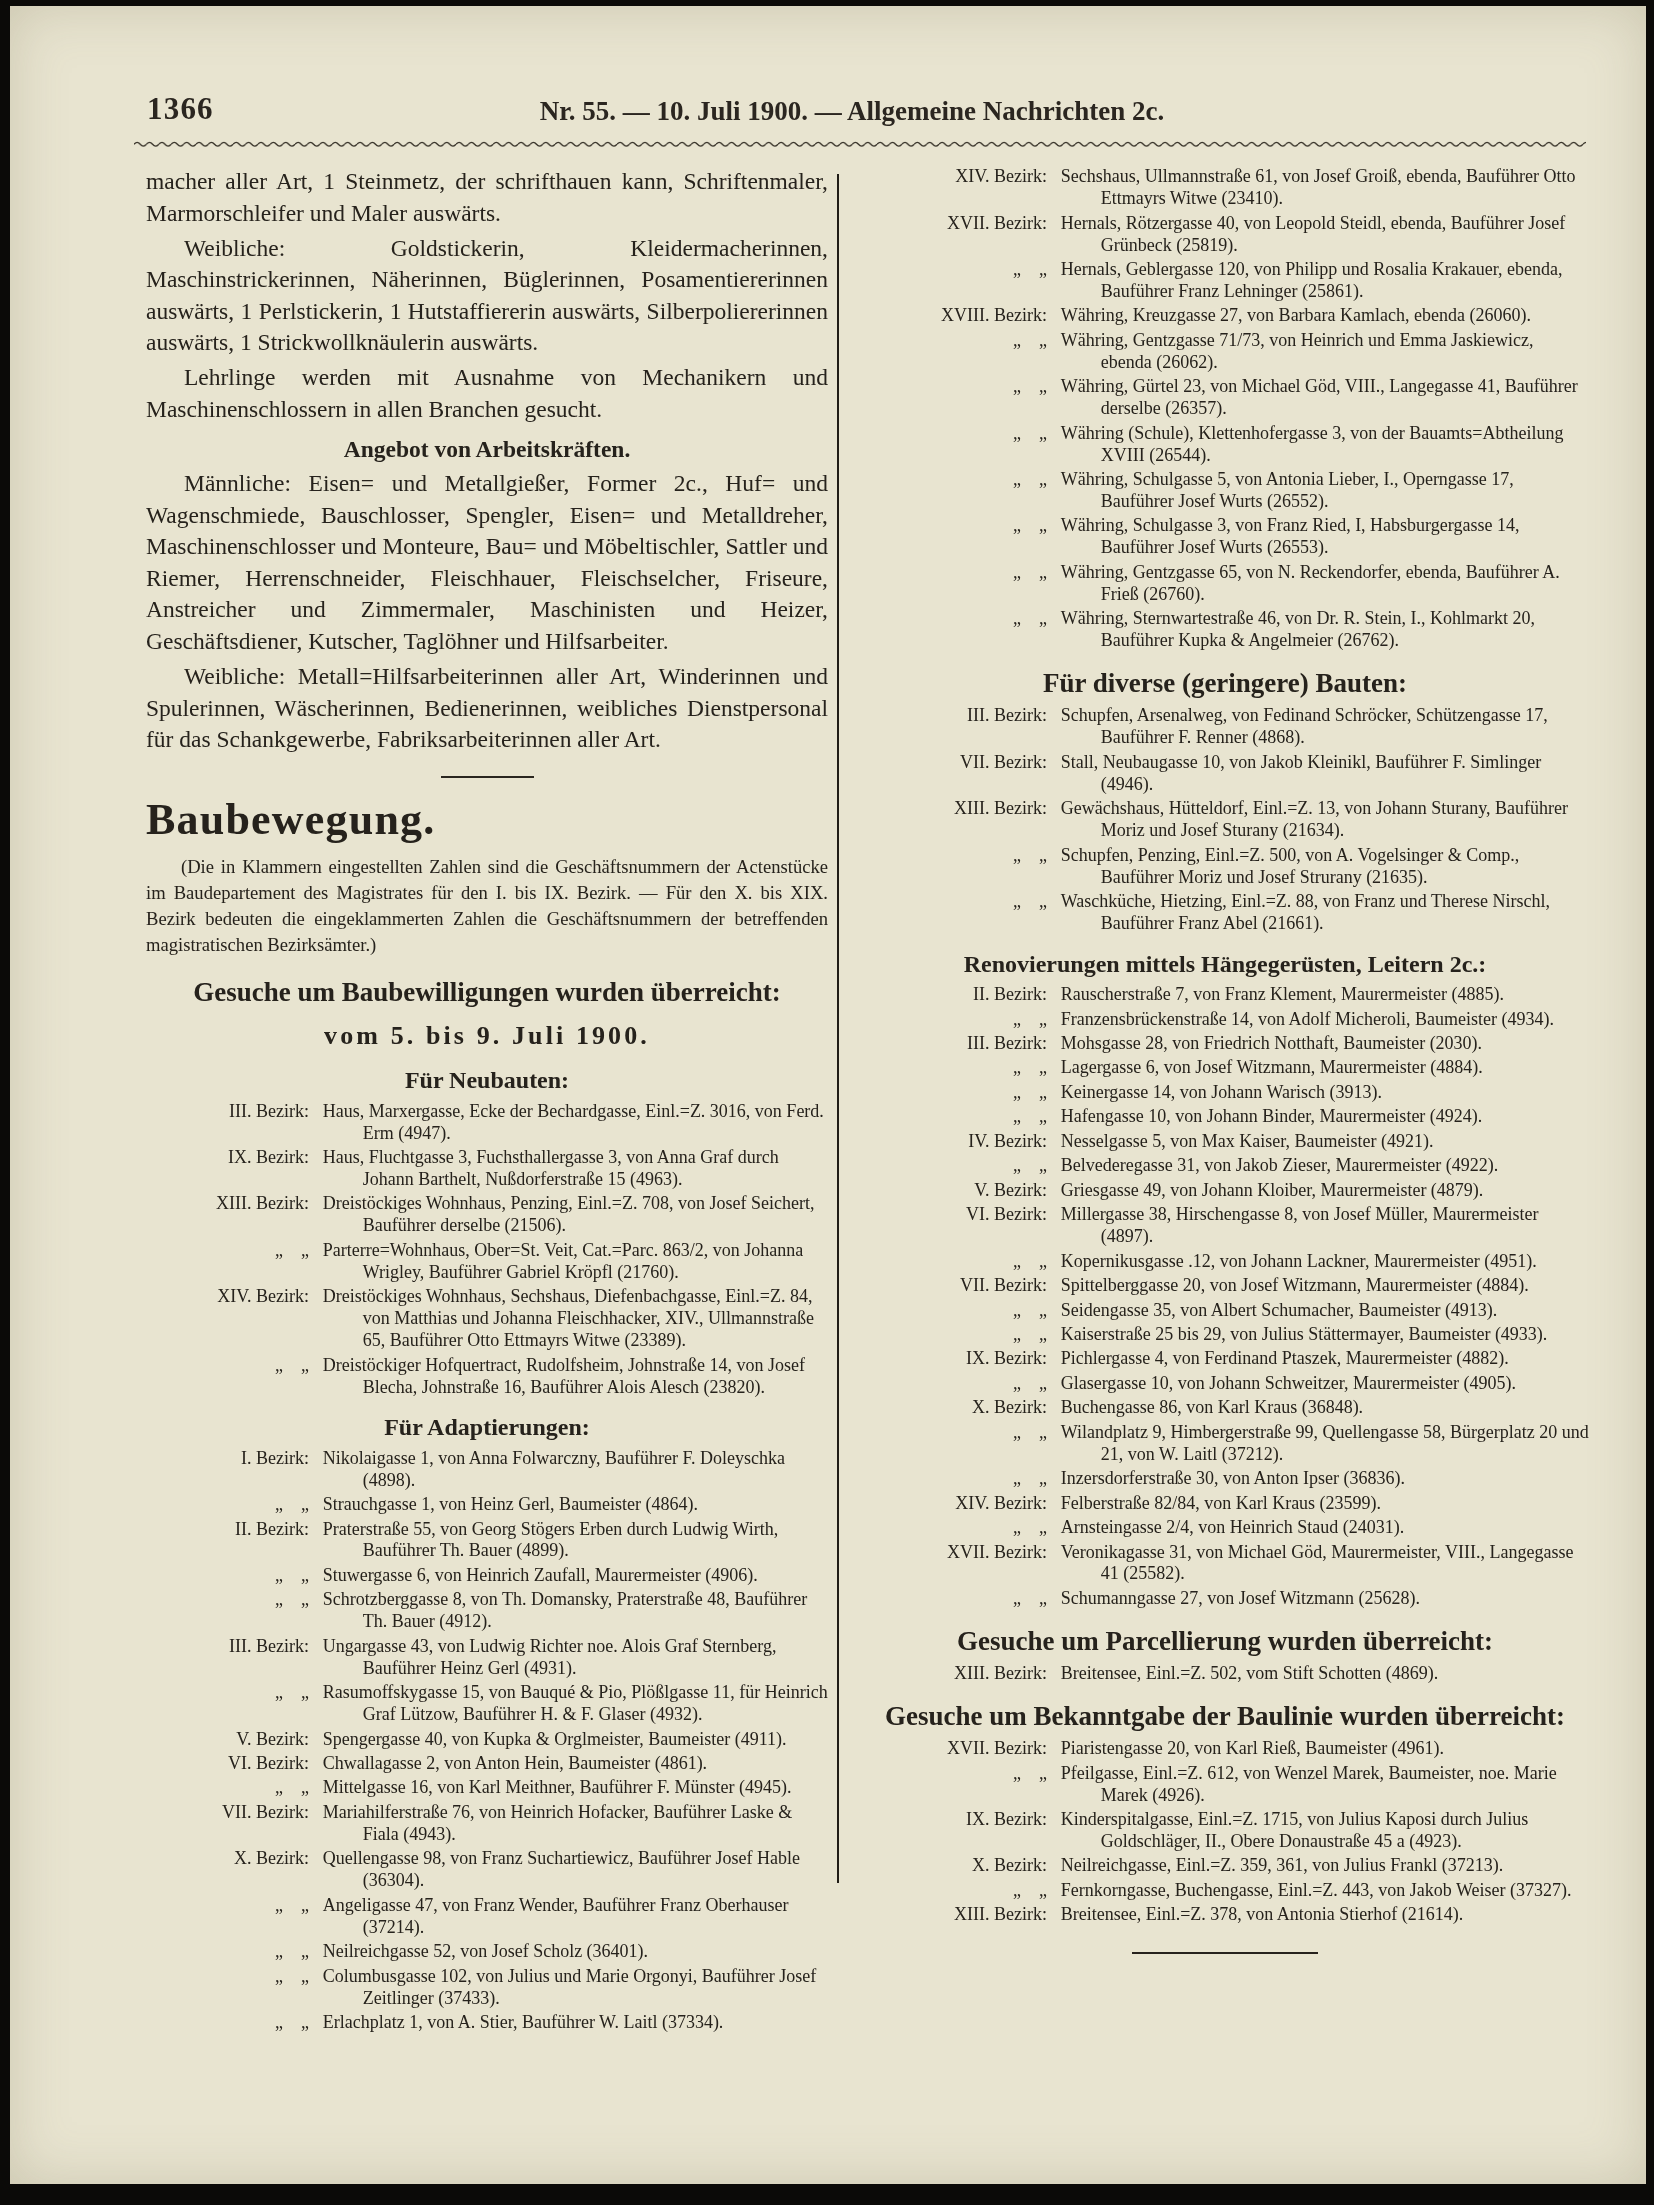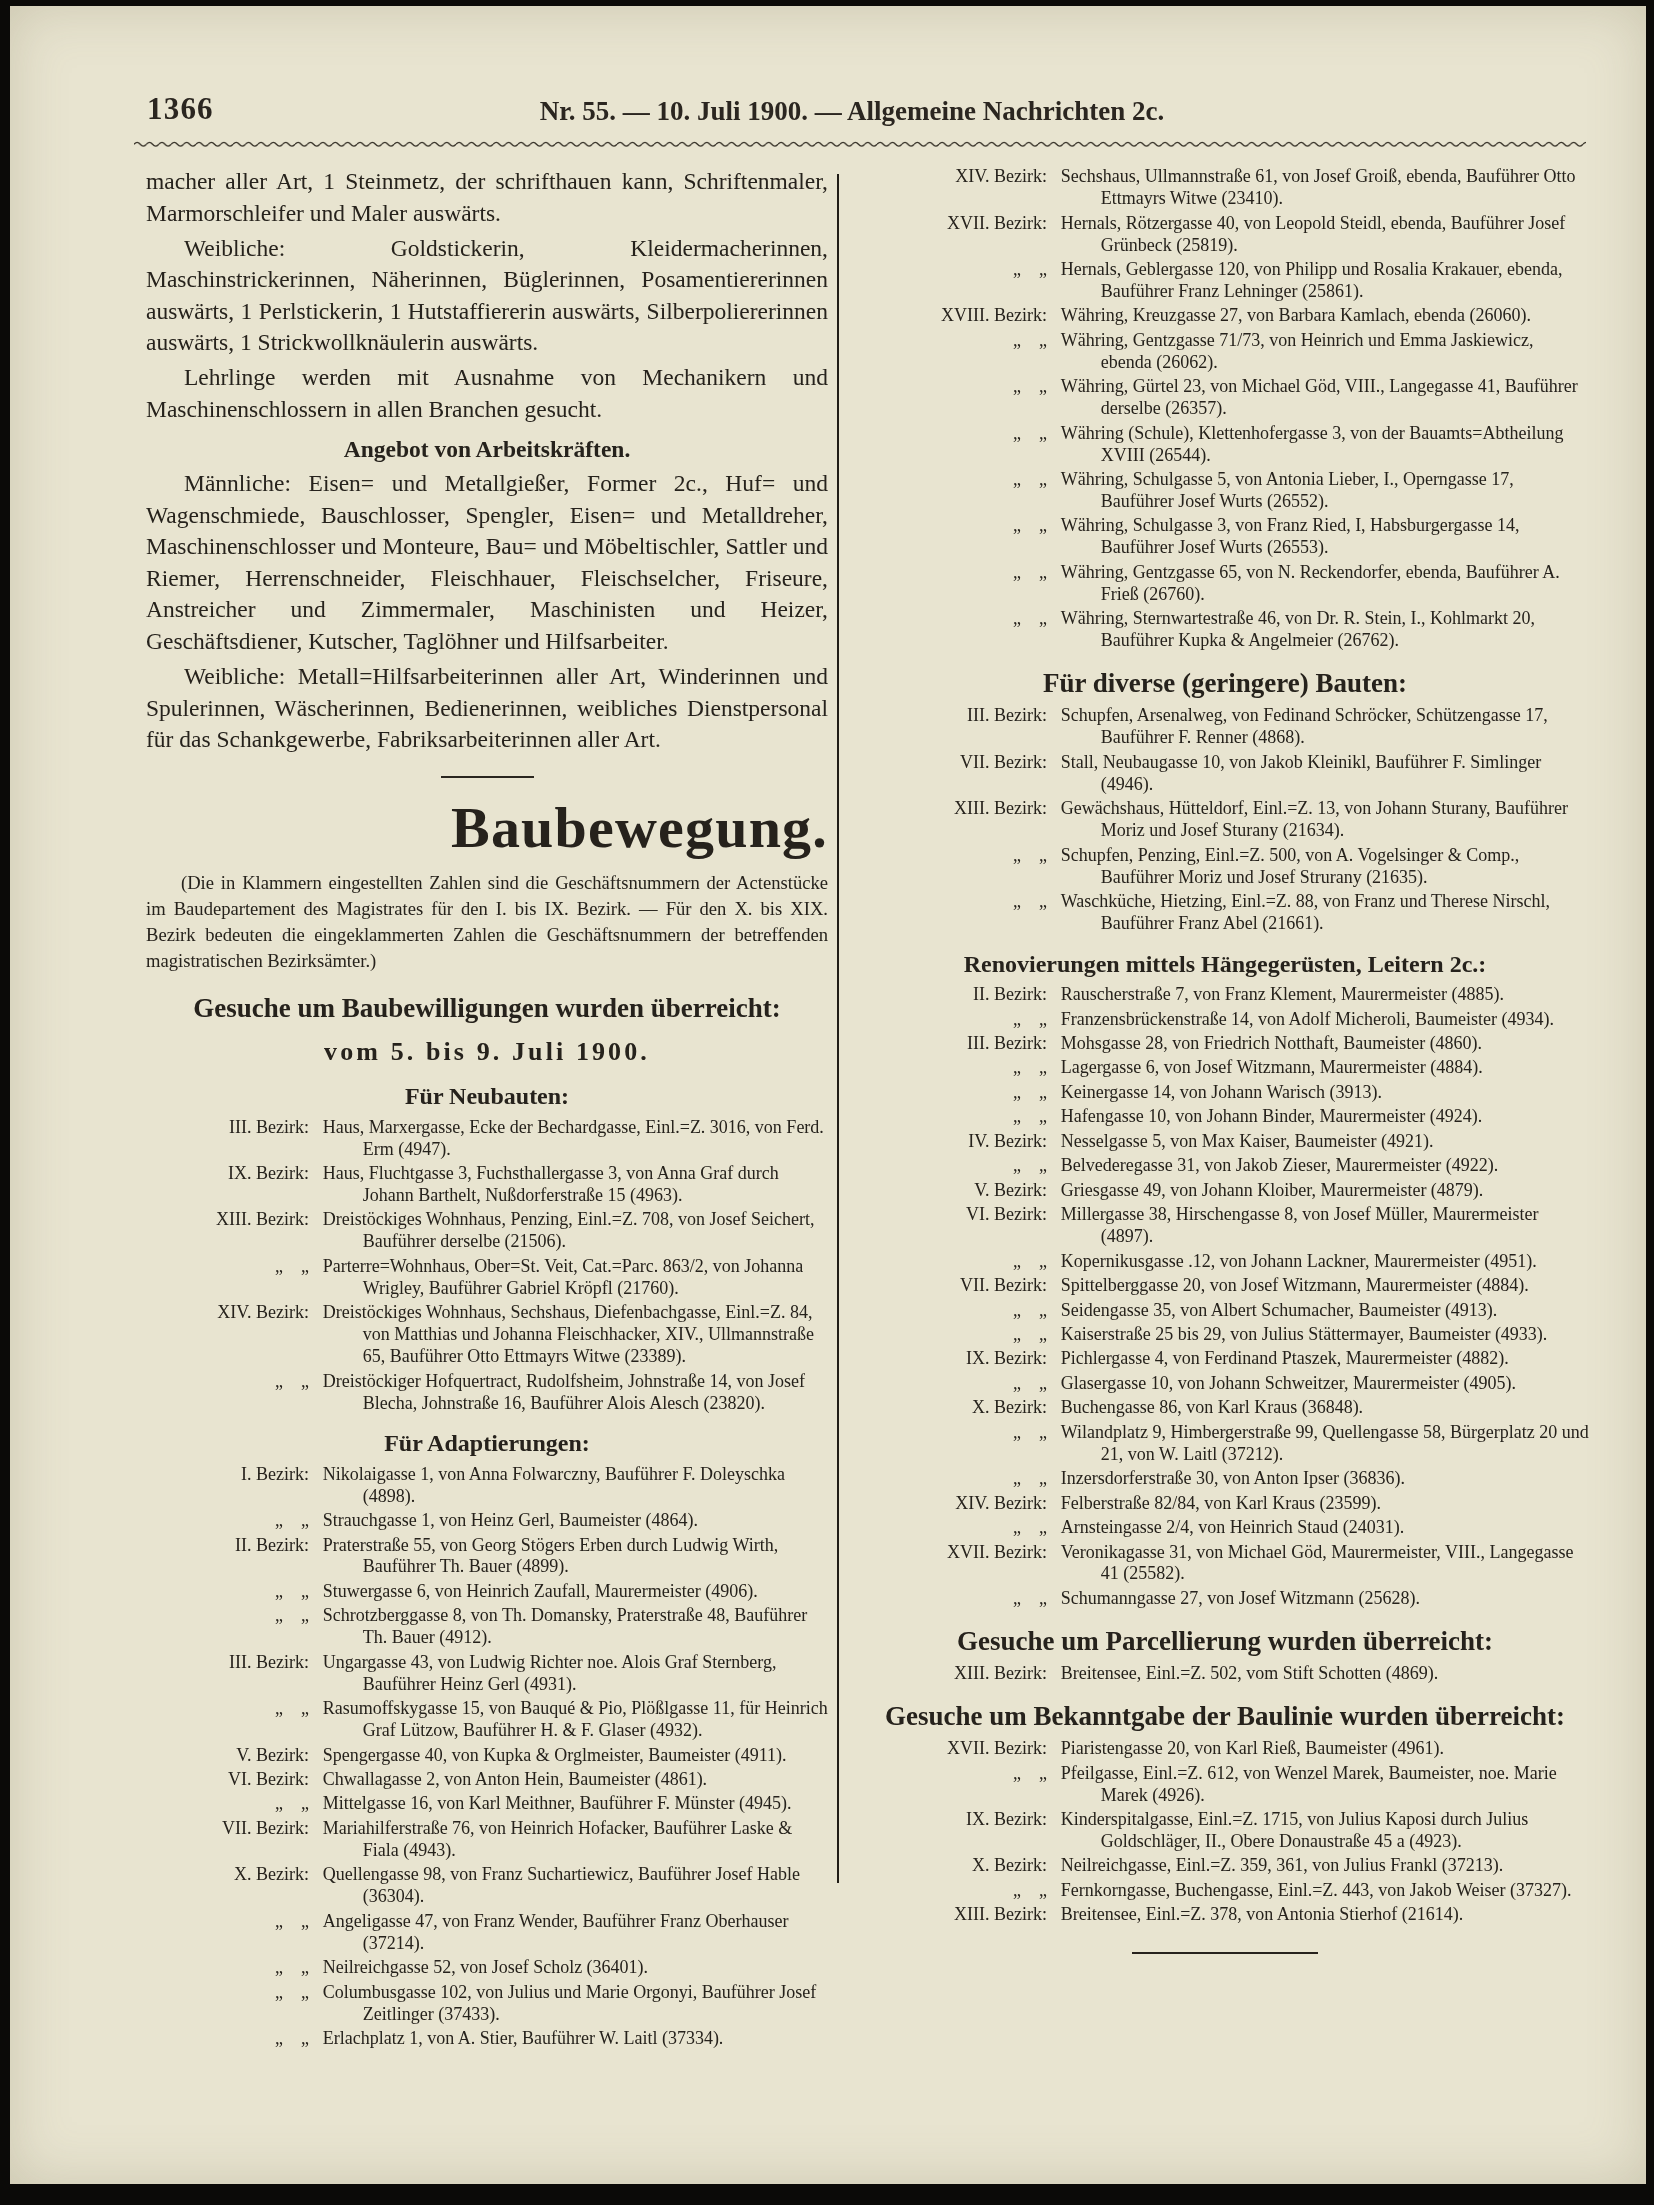--- a/index.html
+++ b/index.html
@@ -10,21 +10,21 @@
   .htitle{position:absolute;left:0;top:90px;width:100%;text-align:center;font-size:27px;font-weight:700;color:#2b2620;padding-left:24px;}
   .wavy{position:absolute;left:124px;top:132px;}
   .coldiv{position:absolute;left:827px;top:168px;width:1.9px;height:1709px;background:#201c16;}
   .col{position:absolute;top:160px;color:#26221c;}
   .col.left{left:136px;width:682px;}
   .col.right{left:851px;width:728px;}
   p.intro{font-size:23.5px;line-height:1.34;text-align:justify;margin:0 0 3.7px 0;}
   p.intro.ind{text-indent:38px;}
   .h-angebot{font-size:23.5px;font-weight:700;text-align:center;margin:11px 0 5px 0;}
   .rule-sm{width:93px;height:1.9px;background:#2a261f;margin:21px auto 0 auto;}
-  .bigtitle{font-size:58px;font-weight:700;text-align:right;margin:16px 0 2.5px 0;letter-spacing:1.2px;}
+  .bigtitle{font-size:44px;font-weight:700;text-align:left;margin:16px 0 2.5px 0;letter-spacing:1.2px;}
   .note{font-size:18.6px;line-height:1.4;text-align:justify;text-indent:35px;margin:8.7px 0 0 0;}
   .subhead{font-size:27px;font-weight:700;text-align:center;margin:18.6px 0 0 0;}
   .dateline{font-size:26px;text-align:center;letter-spacing:3.1px;margin:13.6px 0 0 0;font-weight:600;}
   .sec-h{font-size:24px;font-weight:700;text-align:center;margin:16px 0 6.2px 0;}
   .sec-h.lg{font-size:27px;}
   .entries{display:block;}
   .entry{display:flex;margin:0 0 2.5px 0;}
   .entry .d{flex:0 0 163px;text-align:right;padding-right:5px;font-size:18px;line-height:1.22;white-space:pre;}
   .col.right .entry .d{flex:0 0 186px;}
   .entry .t{flex:1;font-size:18px;line-height:1.22;margin-left:8.7px;padding-left:40px;text-indent:-40px;text-align:left;}
@@ -283,21 +283,21 @@
           <div class="t">Rauscherstraße 7, von Franz Klement, Maurermeister (4885).</div>
         </div>
 
         <div class="entry">
           <div class="d">„ „</div>
           <div class="t">Franzensbrückenstraße 14, von Adolf Micheroli, Baumeister (4934).</div>
         </div>
 
         <div class="entry">
           <div class="d">III. Bezirk:</div>
-          <div class="t">Mohsgasse 28, von Friedrich Notthaft, Baumeister (4860).</div>
+          <div class="t">Mohsgasse 28, von Friedrich Notthaft, Baumeister (2030).</div>
         </div>
 
         <div class="entry">
           <div class="d">„ „</div>
           <div class="t">Lagergasse 6, von Josef Witzmann, Maurermeister (4884).</div>
         </div>
 
         <div class="entry">
           <div class="d">„ „</div>
           <div class="t">Keinergasse 14, von Johann Warisch (3913).</div>

